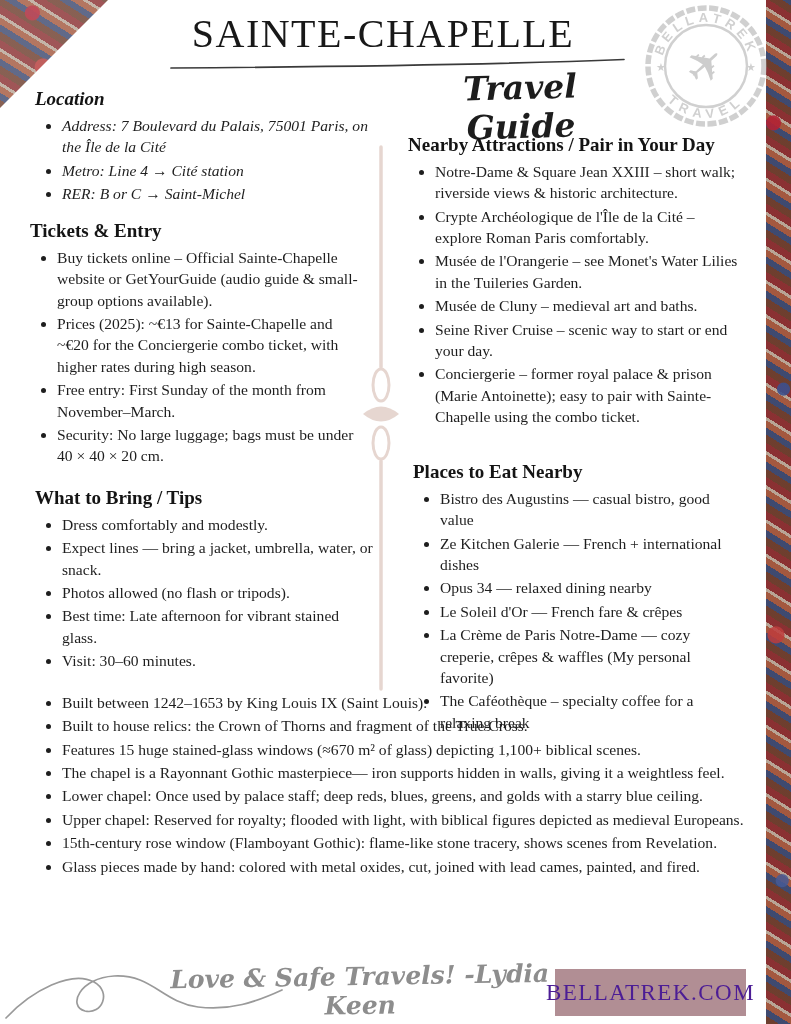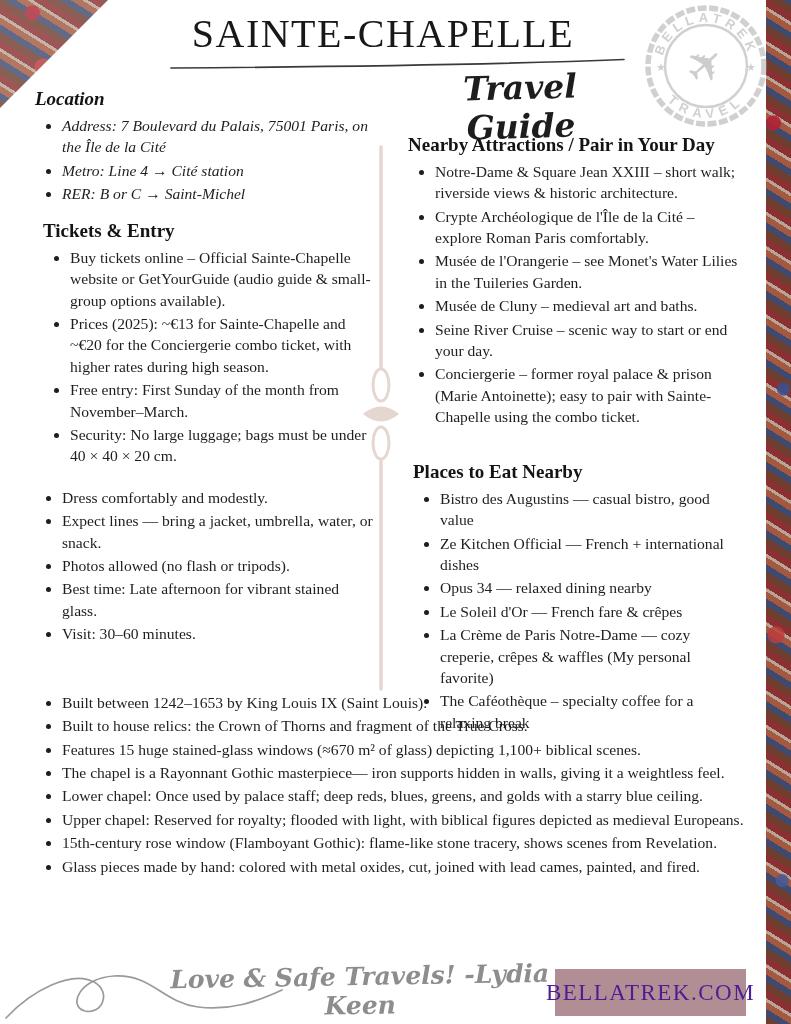--- a/index.html
+++ b/index.html
@@ -43,21 +43,21 @@
   }
   .stamp { position:absolute; left:641px; top:1px; width:130px; height:130px; opacity:.5; }
 
   
   .section { position:absolute; }
   .section h2 { margin:0 0 5px 0; font-size:19px; font-weight:bold; color:#141414; }
   .section ul { margin:0; padding-left:27px; }
   .section li { font-size:15.6px; line-height:1.37; margin:0 0 2px 0; color:#1e1e1e; }
 
   .sec-location    { left:35px;  top:88px;  width:334px;font-style:italic; }
-  .sec-tickets     { left:43px;  top:220px; width:338px; }
+  .sec-tickets     { left:30px;  top:220px; width:338px; }
   .sec-tips        { left:35px;  top:487px; width:338px; }
   .sec-attractions { left:408px; top:134px; width:332px; }
   .sec-eat         { left:413px; top:449px; width:328px;margin-top:12px; }
   .sec-facts       { left:35px;  top:692px; width:717px; }
 
   .divider { position:absolute; left:359px; top:142px; }
 
   
   .swirl { position:absolute; left:0; top:932px; }
   .signature {
@@ -129,20 +129,21 @@
     <h2>Tickets &amp; Entry</h2>
     <ul>
         <li>Buy tickets online – Official Sainte-Chapelle website or GetYourGuide (audio guide &amp; small-group options available).</li>
         <li>Prices (2025): ~€13 for Sainte-Chapelle and ~€20 for the Conciergerie combo ticket, with higher rates during high season.</li>
         <li>Free entry: First Sunday of the month from November–March.</li>
         <li>Security: No large luggage; bags must be under 40 × 40 × 20 cm.</li>
       </ul>
   </div>
 
   <div class="section sec-tips">
+    <h2>What to Bring / Tips</h2>
     <ul>
         <li>Dress comfortably and modestly.</li>
         <li>Expect lines — bring a jacket, umbrella, water, or snack.</li>
         <li>Photos allowed (no flash or tripods).</li>
         <li>Best time: Late afternoon for vibrant stained glass.</li>
         <li>Visit: 30–60 minutes.</li>
       </ul>
   </div>
 
   <div class="section sec-attractions">
@@ -154,21 +155,21 @@
         <li>Musée de Cluny – medieval art and baths.</li>
         <li>Seine River Cruise – scenic way to start or end your day.</li>
         <li>Conciergerie – former royal palace &amp; prison (Marie Antoinette); easy to pair with Sainte-Chapelle using the combo ticket.</li>
       </ul>
   </div>
 
   <div class="section sec-eat">
     <h2>Places to Eat Nearby</h2>
     <ul>
         <li>Bistro des Augustins — casual bistro, good value</li>
-        <li>Ze Kitchen Official — French + international dishes</li>
+        <li>Ze Kitchen Galerie — French + international dishes</li>
         <li>Opus 34 — relaxed dining nearby</li>
         <li>Le Soleil d'Or — French fare &amp; crêpes</li>
         <li>La Crème de Paris Notre-Dame — cozy creperie, crêpes &amp; waffles (My personal favorite)</li>
         <li>The Caféothèque – specialty coffee for a relaxing break</li>
       </ul>
   </div>
 
   <div class="section sec-facts">
     <ul>
         <li>Built between 1242–1653 by King Louis IX (Saint Louis).</li>

